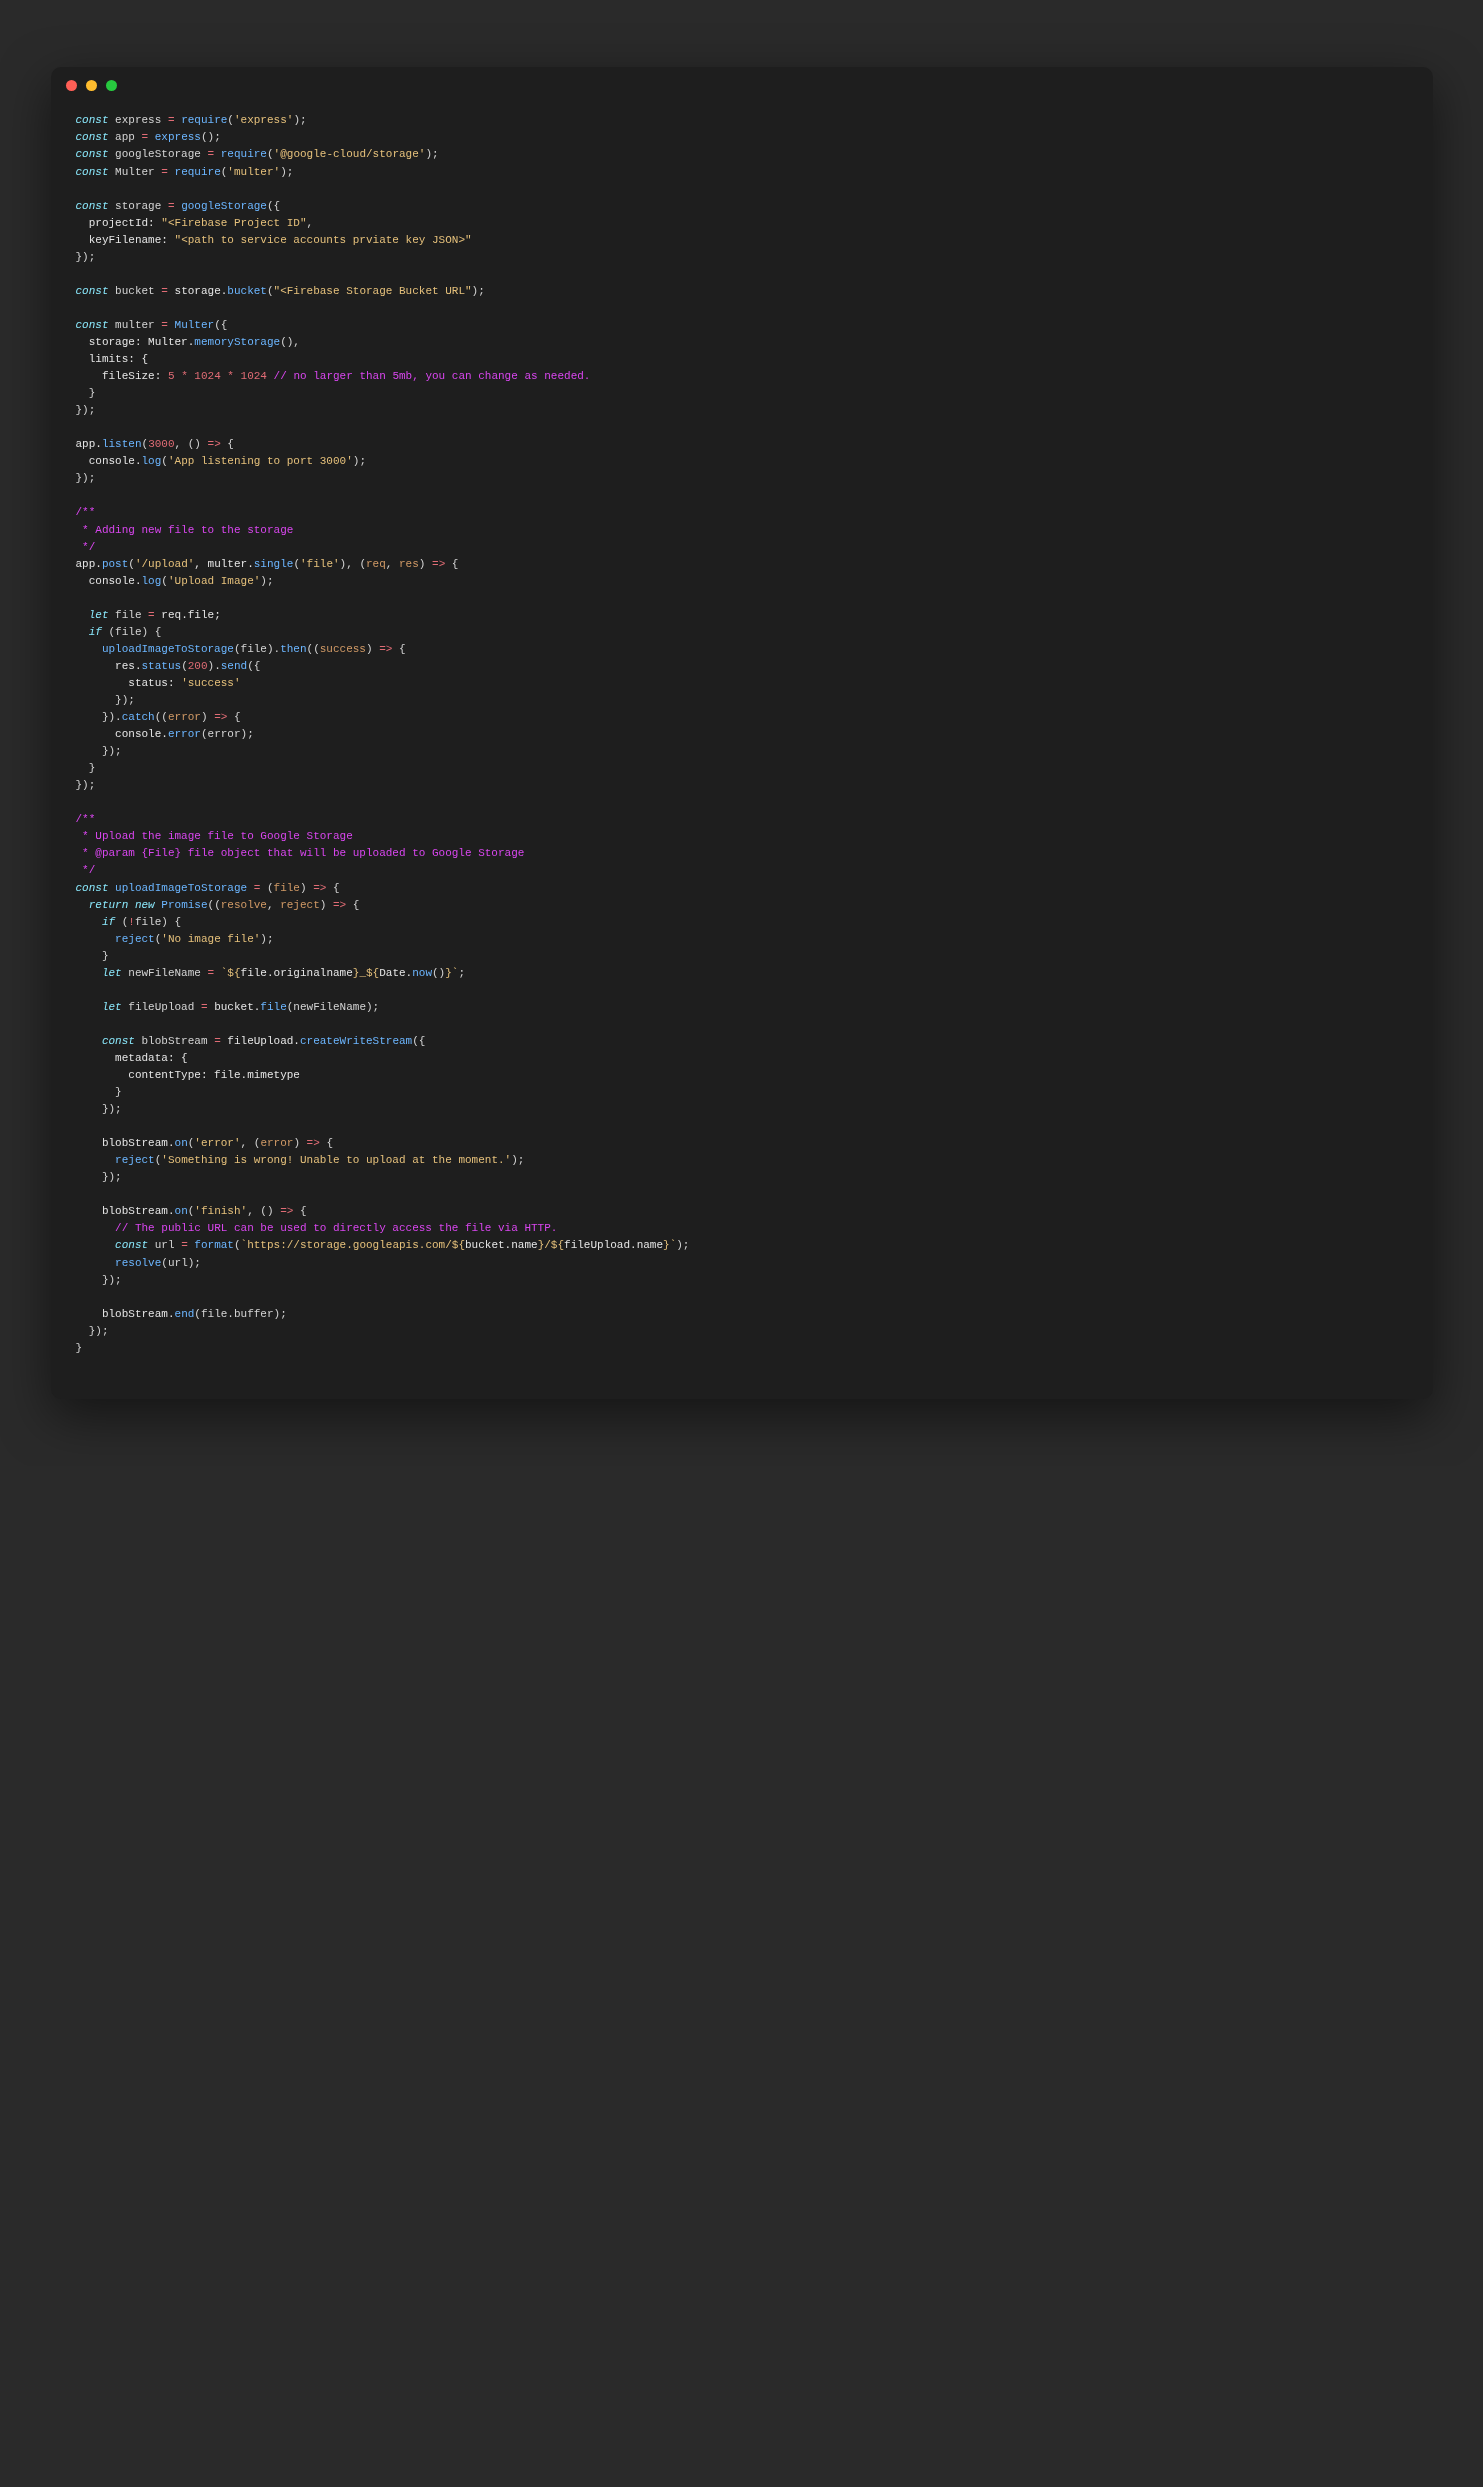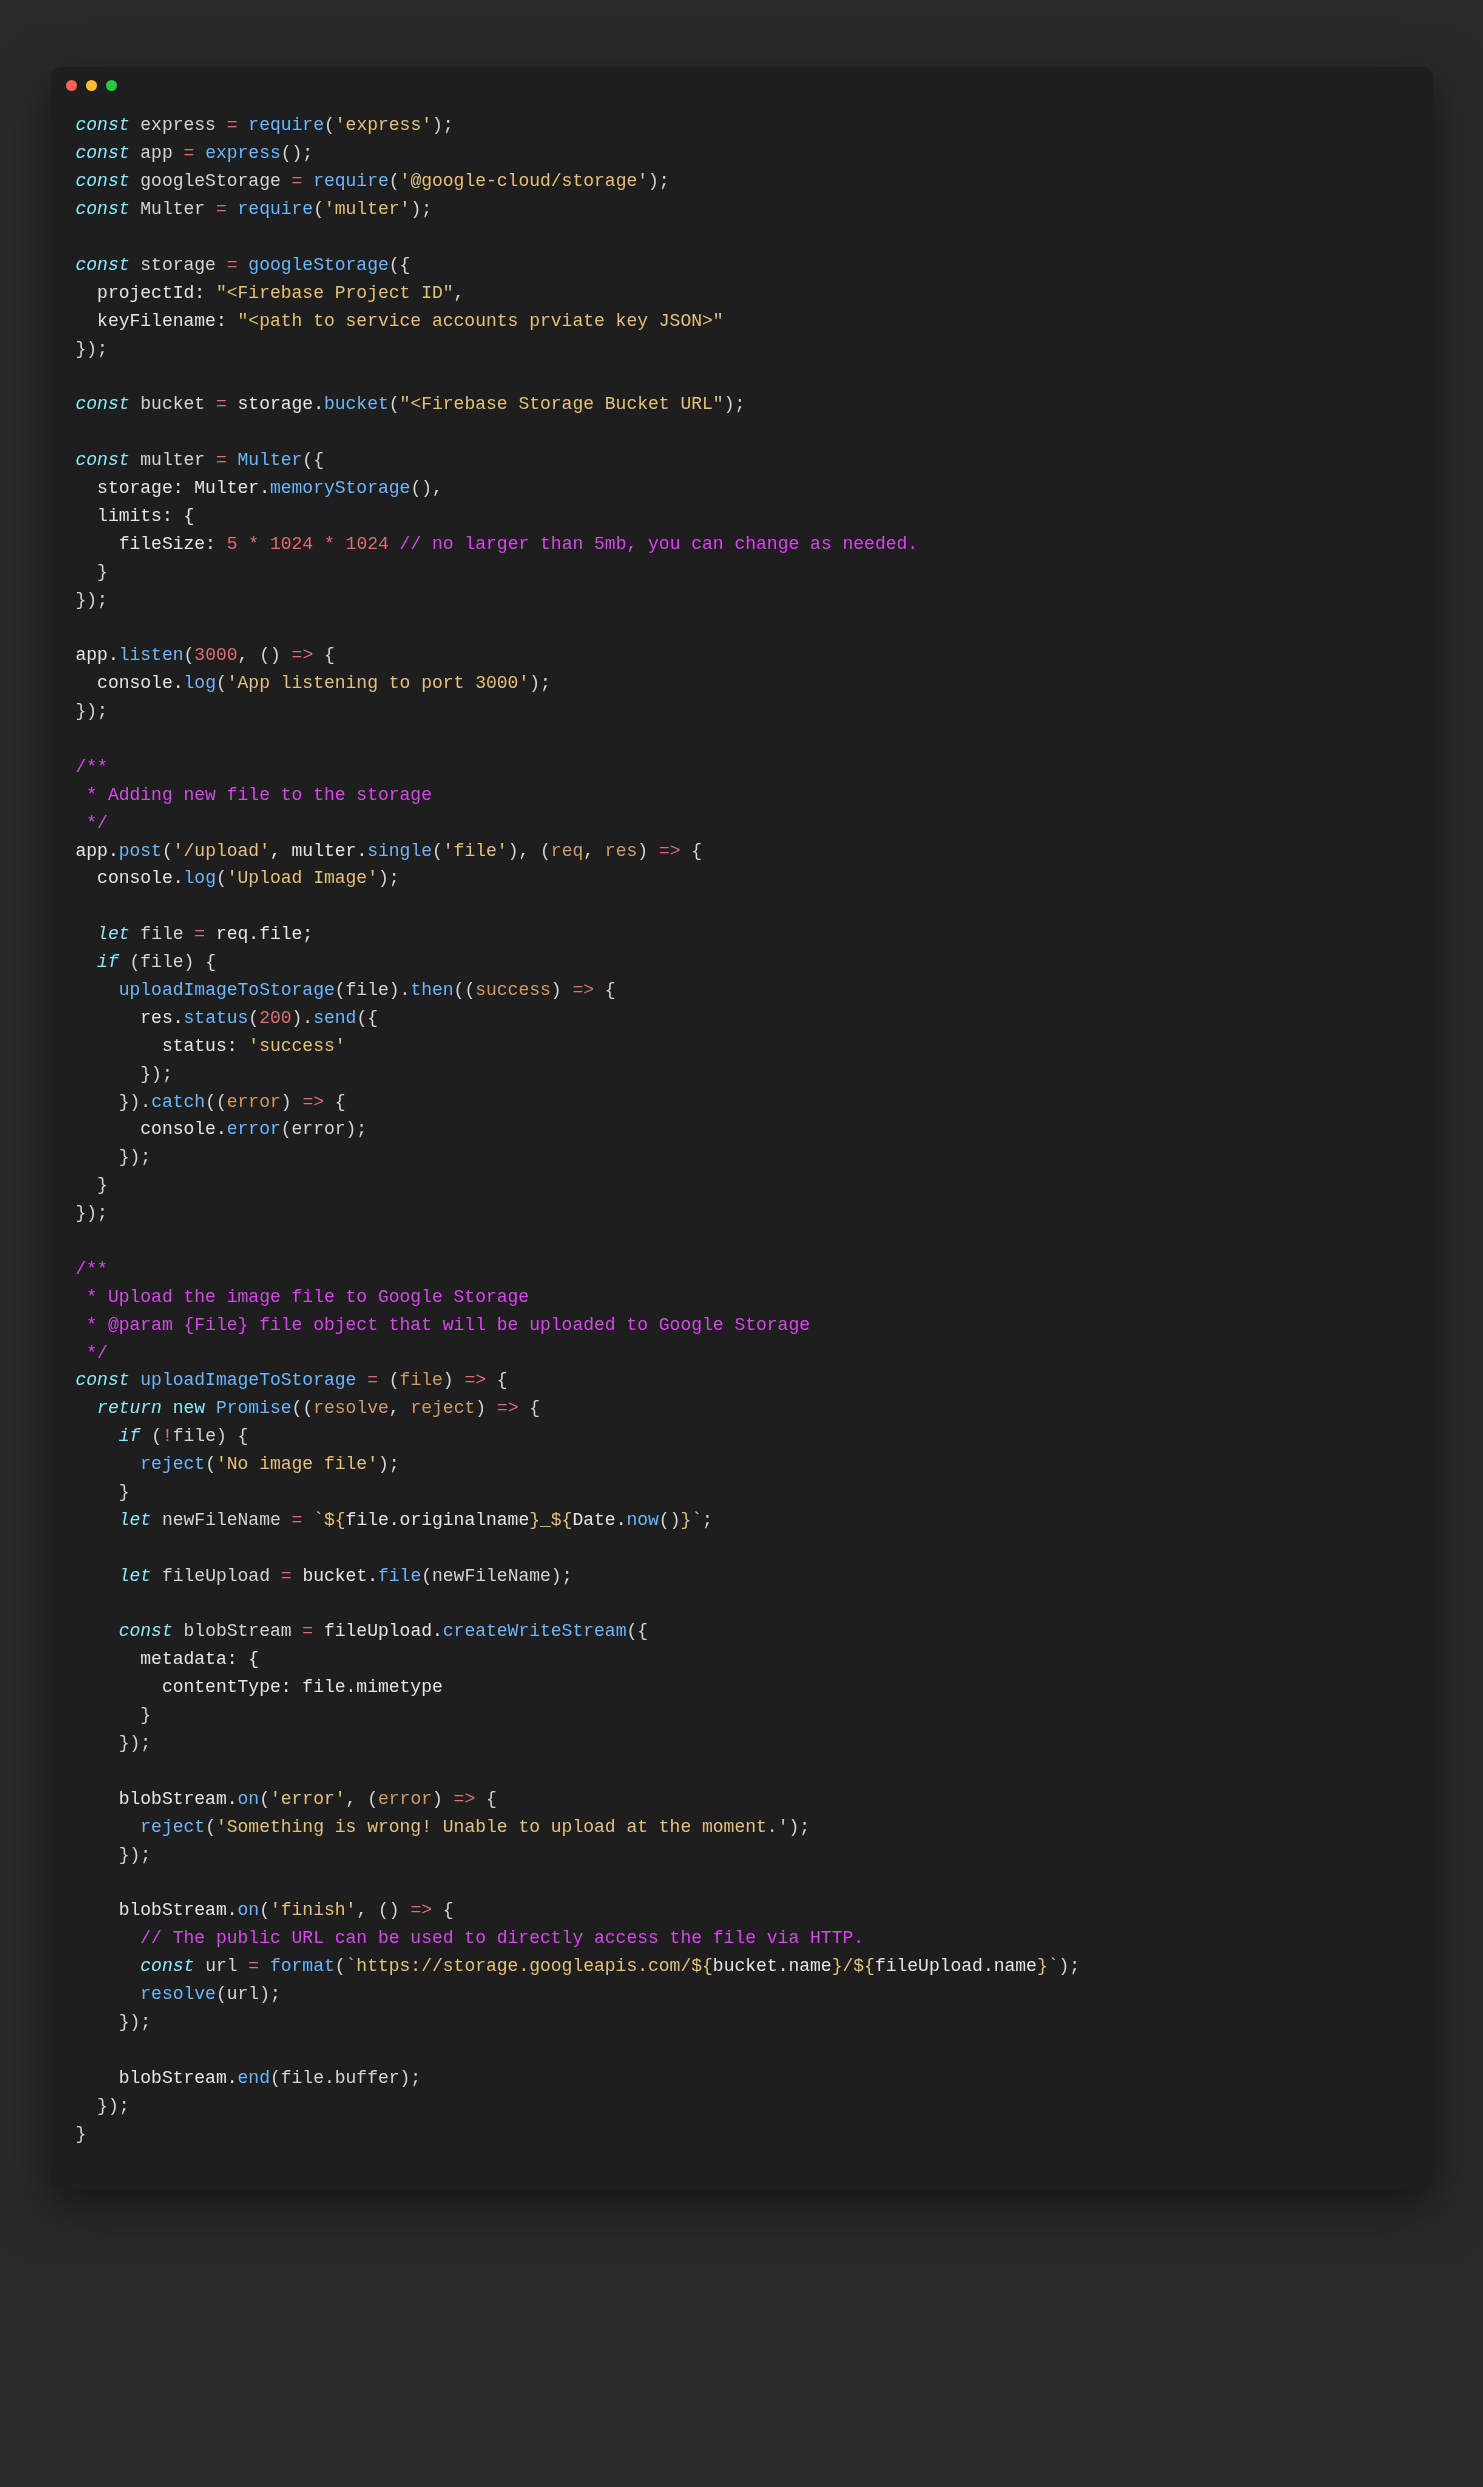--- a/index.html
+++ b/index.html
@@ -24,37 +24,37 @@
     align-items: center;
     padding: 0 15px;
     gap: 8.4px;
   }
   .dot { width: 11.7px; height: 11.7px; border-radius: 50%; }
   .dot.red { background: #ff5f56; }
   .dot.yellow { background: #ffbd2e; }
   .dot.green { background: #27c93f; }
   .code {
     padding: 8.4px 25px 42px 25px;
-    font-size: 18px;
+    font-size: 11px;
     line-height: 1.55;
     white-space: pre;
     color: #d4d4d4;
   }
   .kw { color: #8be9fd; font-style: italic; }
   .def { color: #d4d4d4; }
   .fn { color: #6cb6ff; }
   .call { color: #6cb6ff; }
   .str { color: #e5c07b; }
   .num { color: #e06c75; }
   .op { color: #e06c75; }
   .cmt { color: #d946ef; }
   .prop { color: #e5e5e5; }
   .punc { color: #d4d4d4; }
   .param { color: #d19a66; }
-  .new { color: #8be9fd; }
+  .new { color: #8be9fd; font-style: italic; }
   .tmpl { color: #e5c07b; }
 </style>
 </head>
 <body>
 
 <div class="window">
   <div class="titlebar">
     <div class="dot red"></div>
     <div class="dot yellow"></div>
     <div class="dot green"></div>

